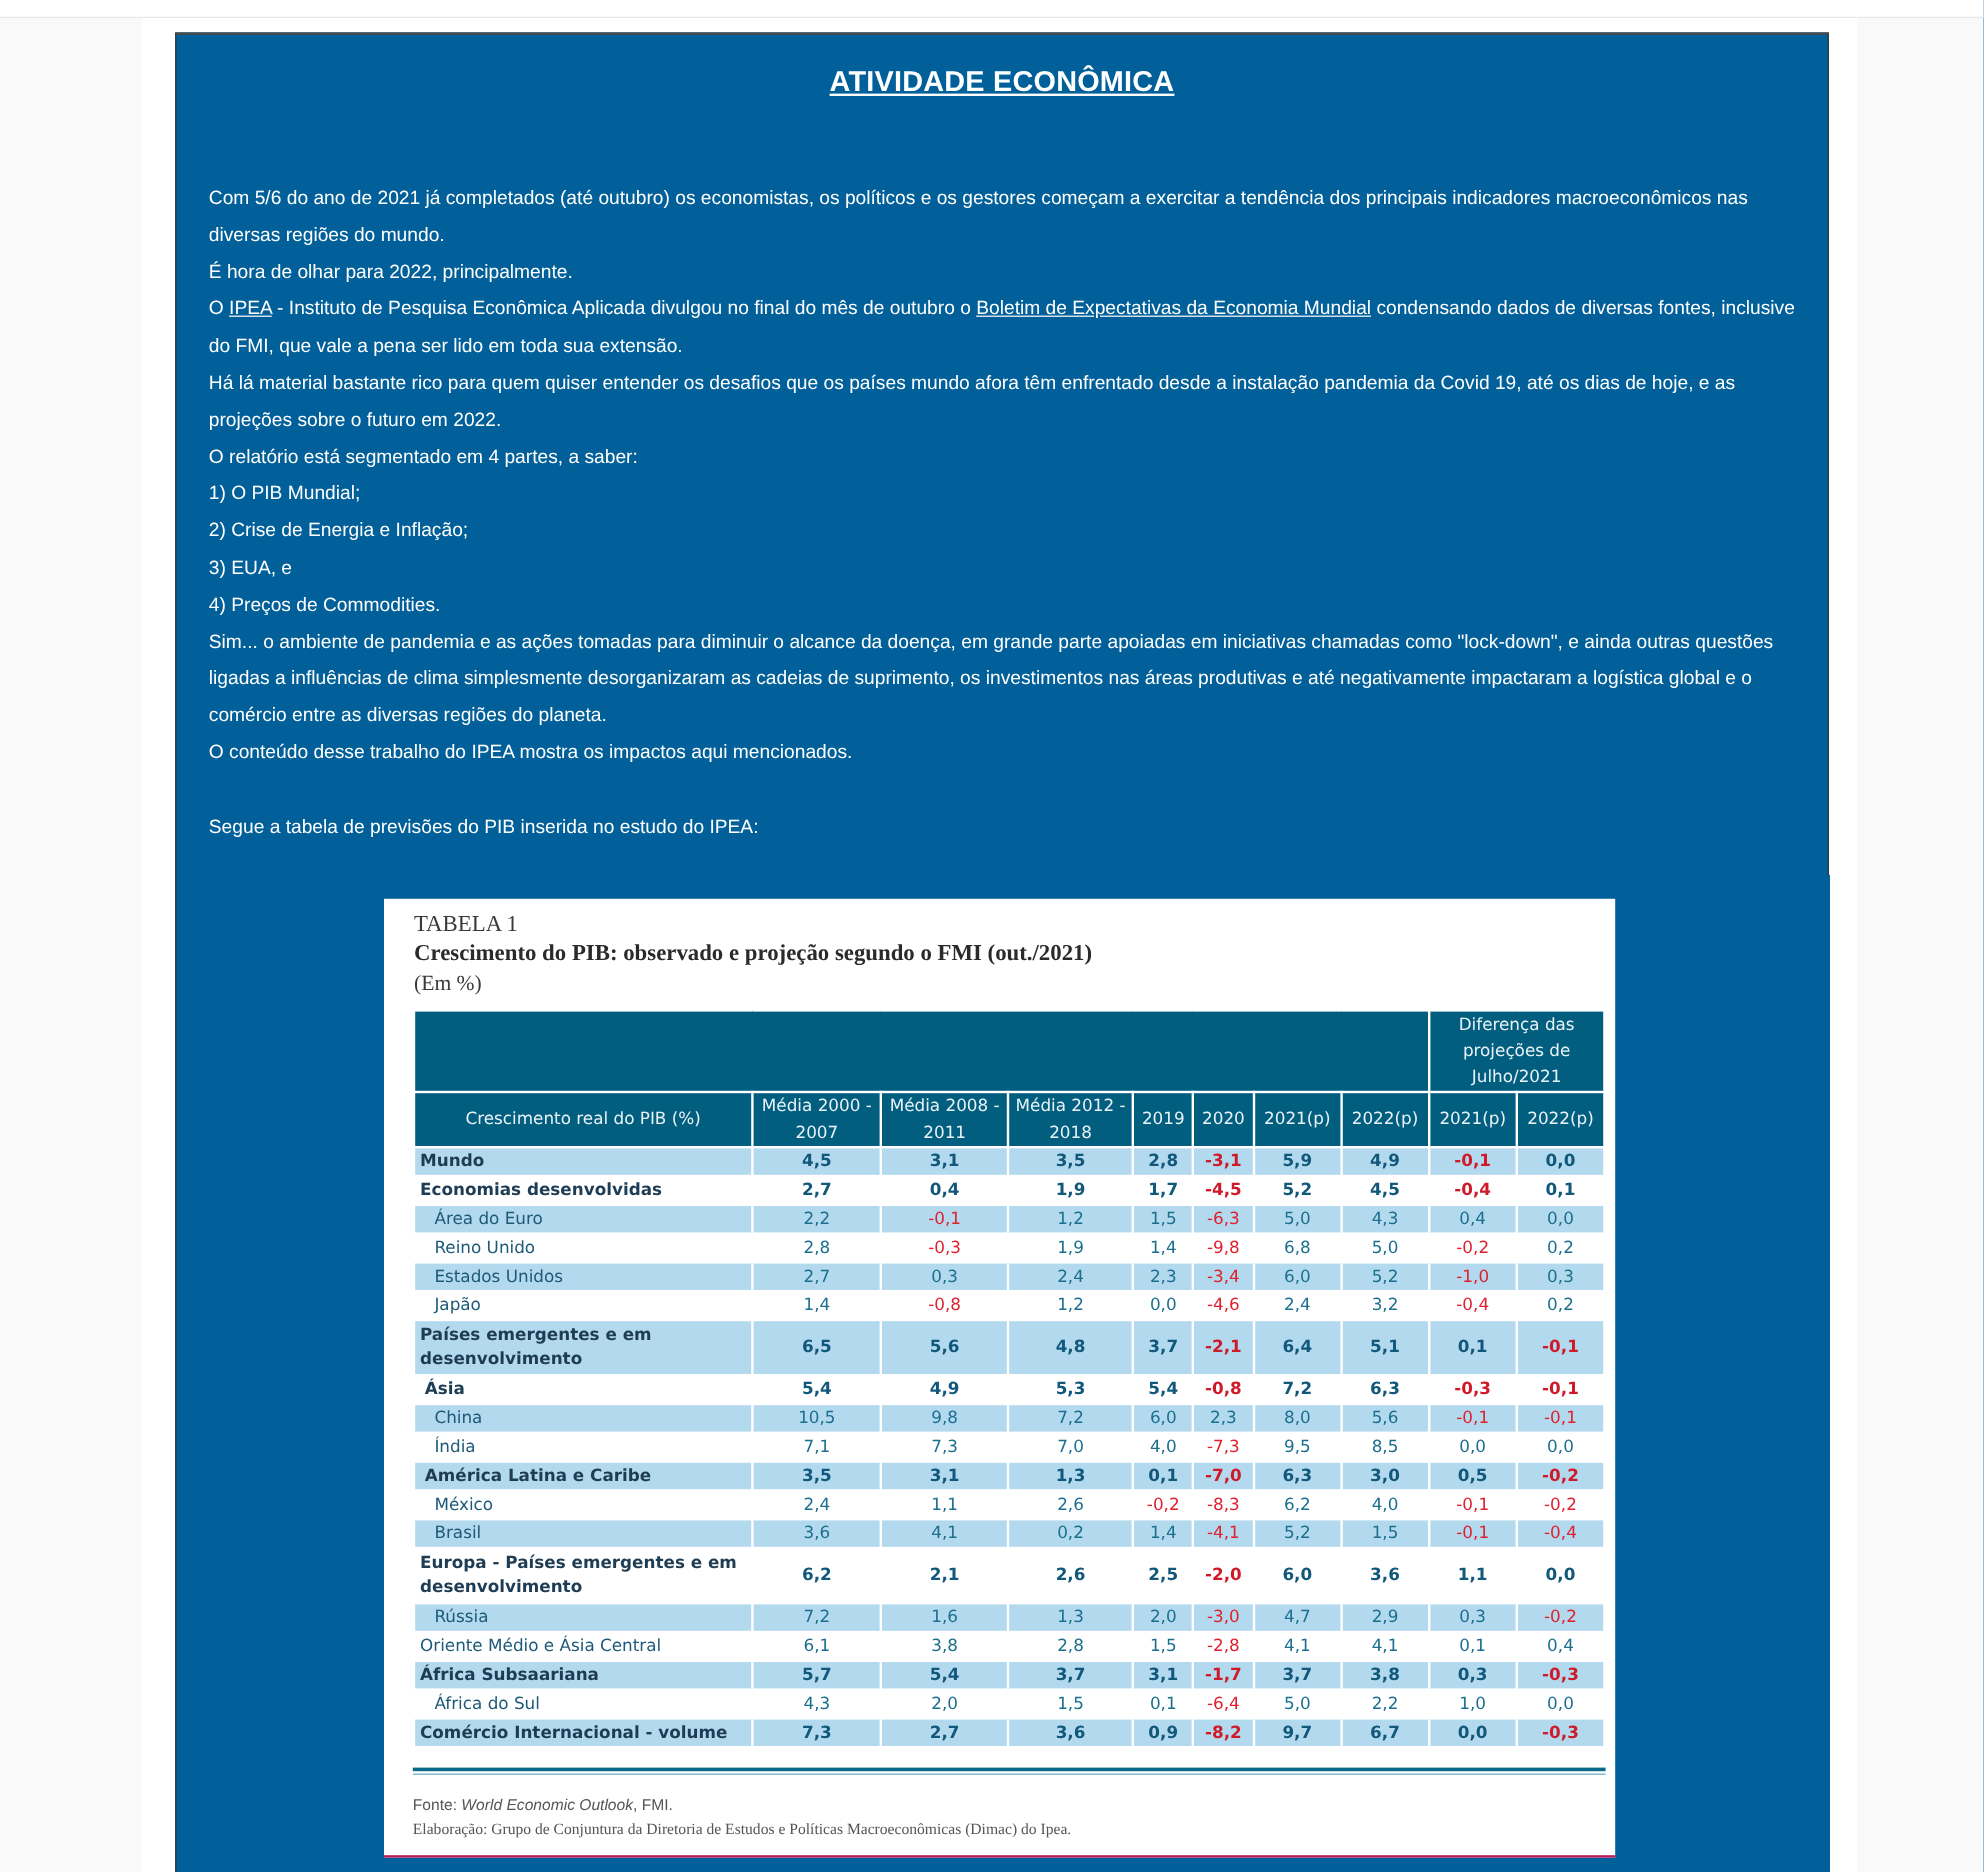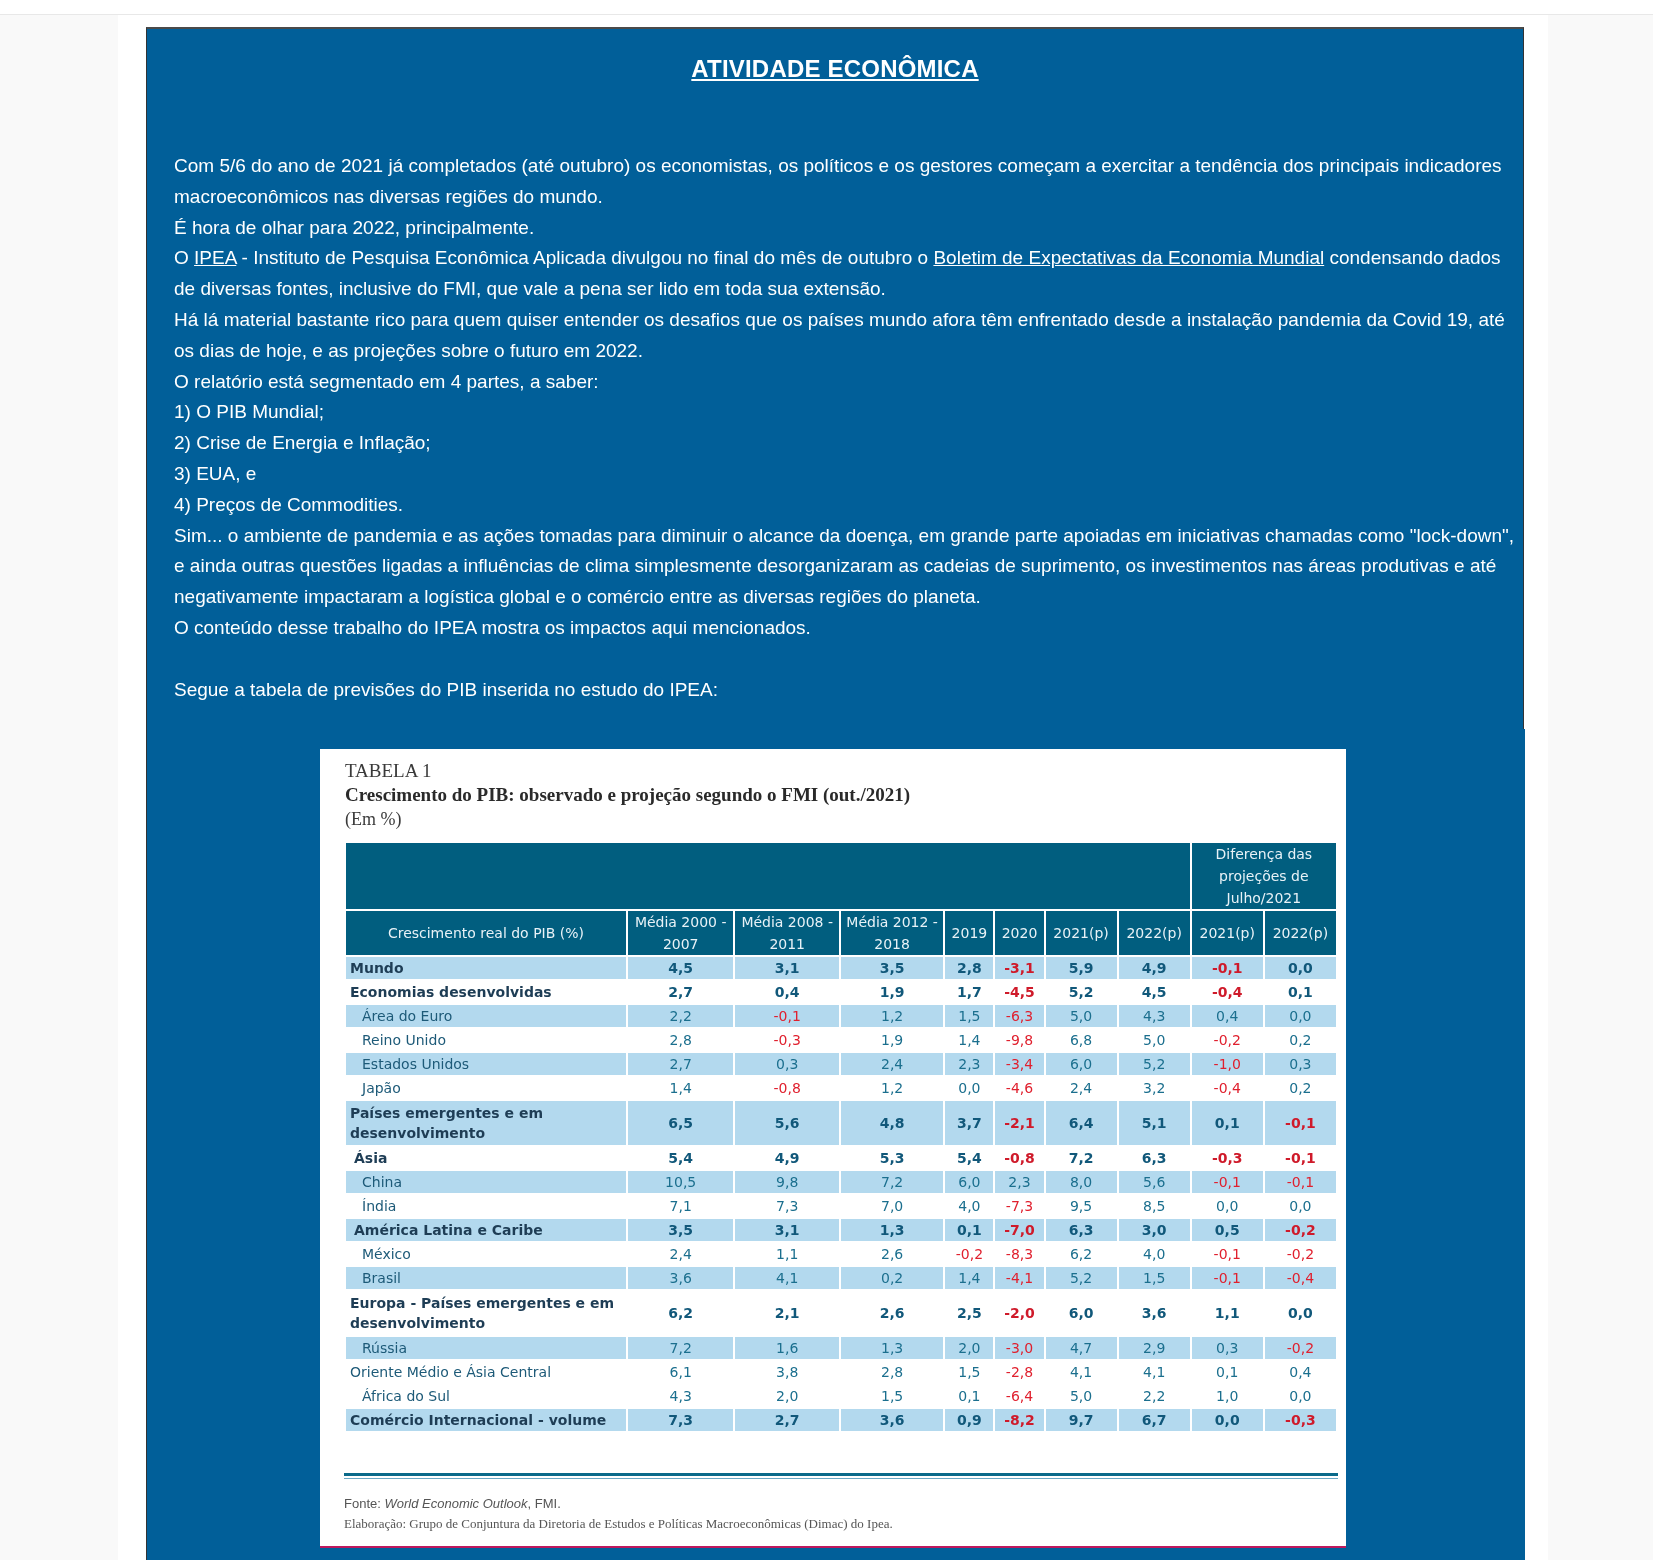--- a/index.html
+++ b/index.html
@@ -26,21 +26,21 @@
   .blue-box .edge-fix {
     position:absolute; right:-2px; top:700px; width:3px; height:840px; background:#015f99;
   }
   .title {
     position:absolute; left:0; top:26px; width:100%;
     text-align:center; color:#fff; font-weight:bold; font-size:24px;
     text-decoration:underline; letter-spacing:0.2px;
   }
   .body-text {
     position:absolute; left:27px; top:122px; width:1340px;
-    color:#ffffff; font-size:19px; line-height:30.8px;
+    color:#ffffff; font-size:16px; line-height:30.8px;
   }
   .body-text p { margin:0; }
   .body-text a { color:#ffffff; text-decoration:underline; }
   .spacer { height:30.8px; }
 
   .table-card {
     position:absolute; left:320px; top:749px; width:1026px; height:797px;
     background:#ffffff; border-bottom:2px solid #be185d;
   }
   .tbl-label {
@@ -343,20 +343,32 @@
           <td>6,1</td>
           <td>3,8</td>
           <td>2,8</td>
           <td>1,5</td>
           <td class="neg">-2,8</td>
           <td>4,1</td>
           <td>4,1</td>
           <td>0,1</td>
           <td>0,4</td>
         </tr>
+        <tr class="shade bold">
+          <td class="lbl">África Subsaariana</td>
+          <td>5,7</td>
+          <td>5,4</td>
+          <td>3,7</td>
+          <td>3,1</td>
+          <td class="neg">-1,7</td>
+          <td>3,7</td>
+          <td>3,8</td>
+          <td>0,3</td>
+          <td class="neg">-0,3</td>
+        </tr>
         <tr class="">
           <td class="lbl indent">África do Sul</td>
           <td>4,3</td>
           <td>2,0</td>
           <td>1,5</td>
           <td>0,1</td>
           <td class="neg">-6,4</td>
           <td>5,0</td>
           <td>2,2</td>
           <td>1,0</td>

